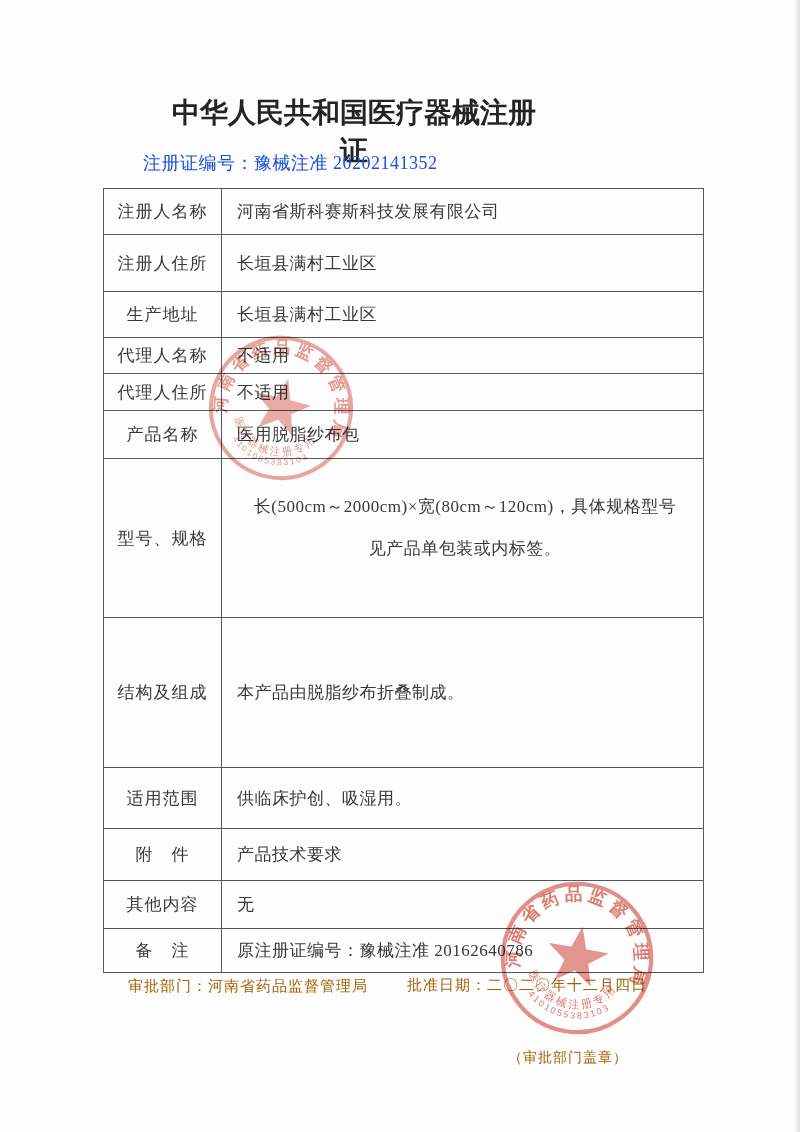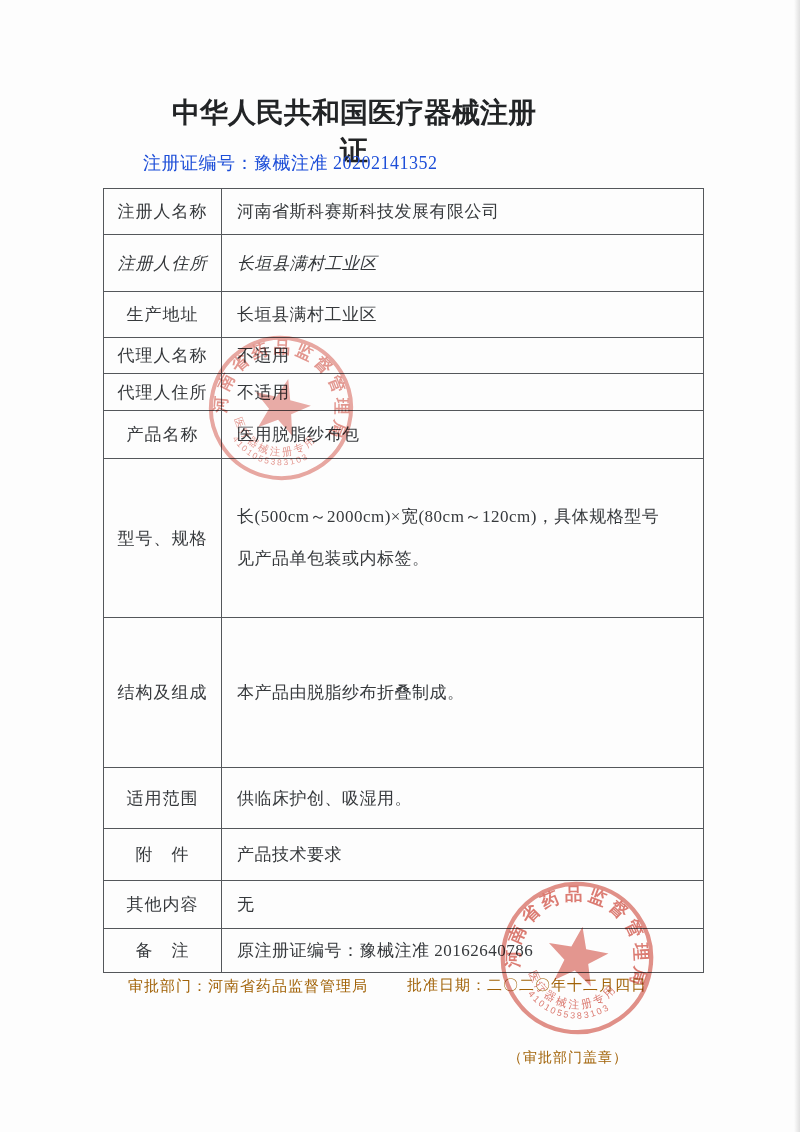--- a/index.html
+++ b/index.html
@@ -30,27 +30,28 @@
     position:absolute;left:103px;top:188px;width:601px;
     border-collapse:collapse;table-layout:fixed;
   }
   table.cert td{
     border:1px solid #54575b;
     font-size:17px;
     vertical-align:middle;
   }
   td.lbl{width:113px;text-align:center;letter-spacing:1px;padding:0 2px;}
   td.val{padding:2px 10px 2px 15px;letter-spacing:0.5px;}
-  tr.h0{height:46px;} tr.h1{height:57px;font-style:italic;} tr.h2{height:46px;}
+  tr.h0{height:46px;} tr.h1{height:57px;} tr.h2{height:46px;}
   tr.h3{height:36px;} tr.h4{height:37px;} tr.h5{height:48px;margin-top:12px;}
   tr.h6{height:159px;} tr.h7{height:150px;} tr.h8{height:61px;}
   tr.h9{height:52px;} tr.h10{height:48px;} tr.h11{height:44px;}
   td.val.model{
-    vertical-align:top;padding-top:37px;line-height:2.45;
+    vertical-align:top;padding-top:27px;line-height:2.45;
     white-space:pre-line;
+    text-align:center;
   }
   .foot{position:absolute;font-size:15px;letter-spacing:1px;color:#a16207;}
   .foot.dept{left:128px;top:977px;}
   .foot.fdate{left:407px;top:976px;}
   .foot.fvalid{left:407px;top:1001px;}
   .foot.fseal{left:508px;top:1021px;font-size:14px;margin-top:28px;}
   .stamp{
     position:absolute;
     mix-blend-mode:multiply;
     pointer-events:none;

